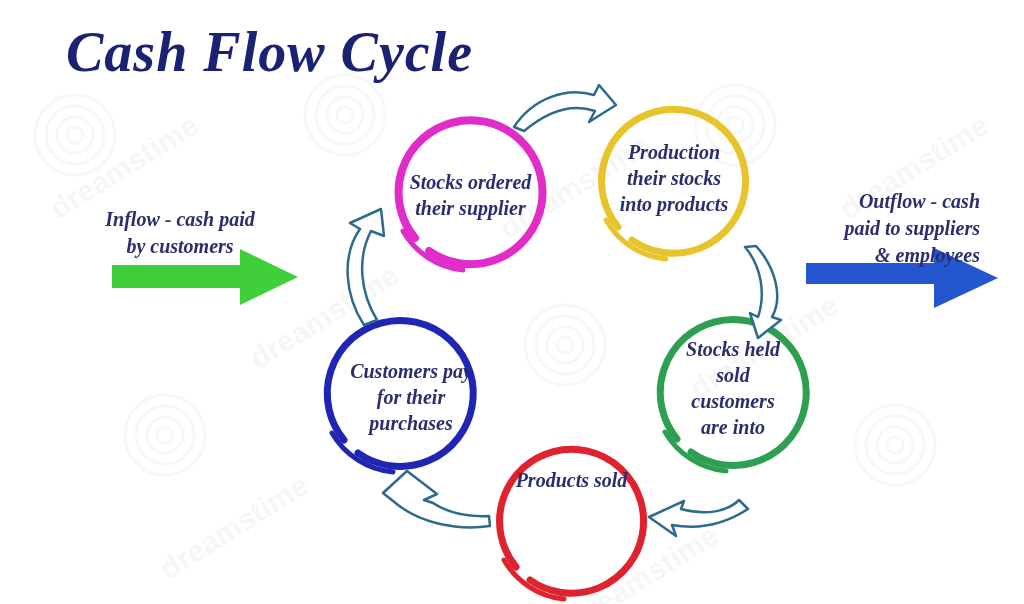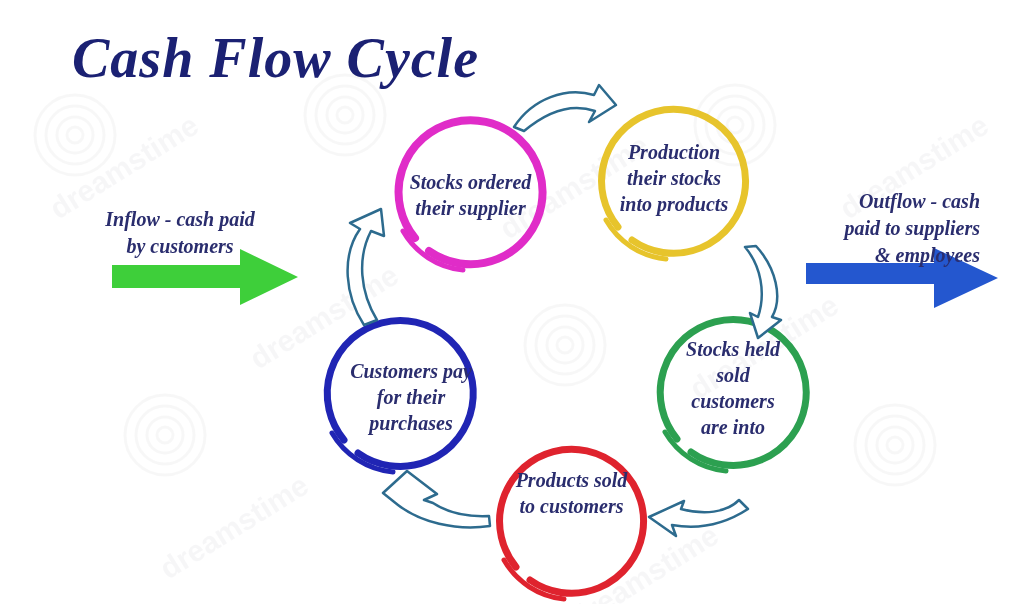--- a/index.html
+++ b/index.html
@@ -4,21 +4,21 @@
 <style>
   html,body{margin:0;padding:0;background:#e9e9e9;}
   .stage{
     position:relative;
     width:1024px;height:604px;
     background:#ffffff;
     overflow:hidden;
     font-family:"Liberation Serif", serif;
   }
   .title{
-    position:absolute;left:56px;top:10px;margin:16px;
+    position:absolute;left:56px;top:10px;margin:10px;
     font-size:56px;font-style:italic;font-weight:bold;
     color:#1b2173;letter-spacing:1px;
   }
   .flow-label{
     position:absolute;text-align:center;
     font-size:20px;font-style:italic;font-weight:bold;
     color:#2a2d6e;line-height:27px;
   }
   .flow-label.inflow{left:80px;top:206px;width:200px;}
   .flow-label.outflow{left:770px;top:188px;width:210px;text-align:right;}
@@ -163,21 +163,20 @@
     <div>into products</div>
   </div>
   <div class="node-label n2">
     <div>Stocks held</div>
     <div>sold</div>
     <div>customers</div>
     <div>are into</div>
   </div>
   <div class="node-label n3">
     <div>Products sold</div>
-    <div>to customers</div>
   </div>
   <div class="node-label n4">
     <div>Customers pay</div>
     <div>for their</div>
     <div>purchases</div>
   </div>
 
 </div>
 
 </body></html>

